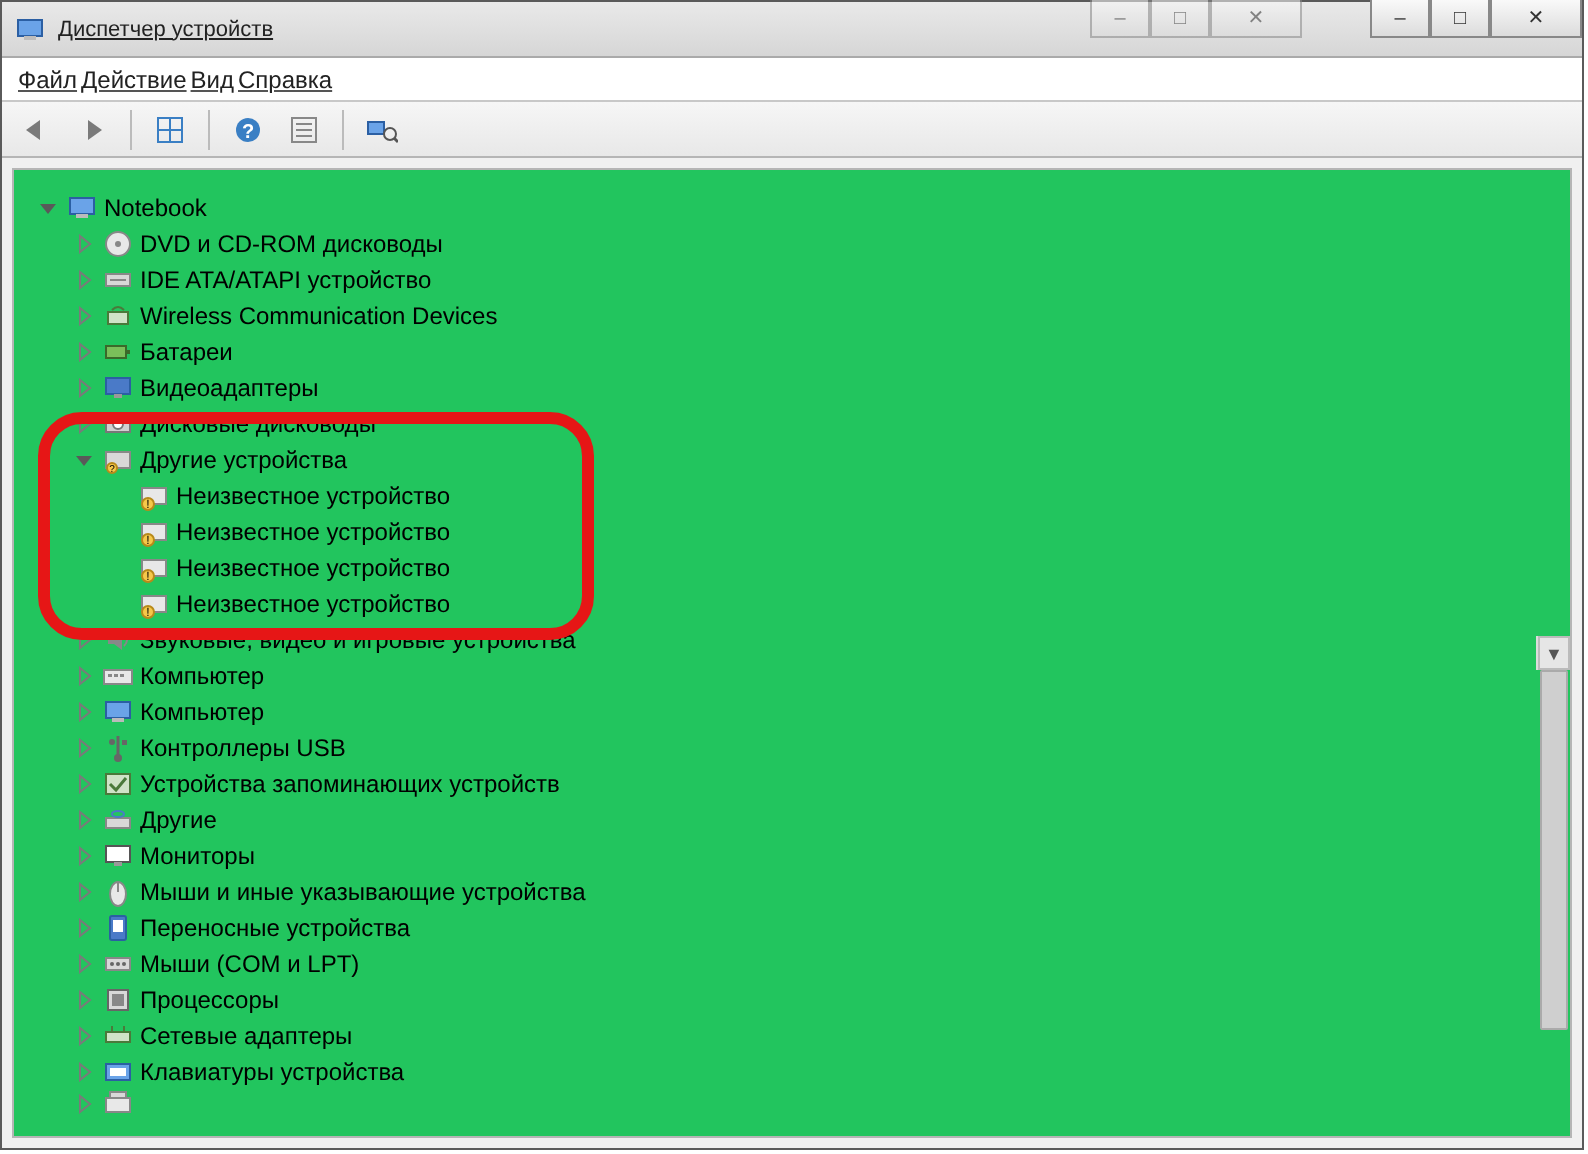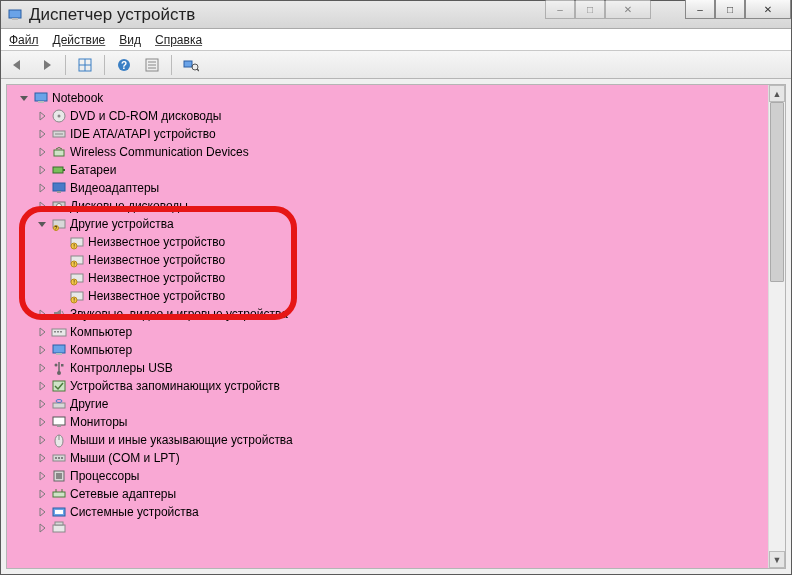--- a/index.html
+++ b/index.html
@@ -28,21 +28,21 @@
     display: flex;
     align-items: center;
     padding: 0 6px;
     position: relative;
   }
   .titlebar .app-icon {
     width: 16px; height: 16px;
     margin-right: 6px;
     display: inline-flex; align-items: center; justify-content: center;
   }
-  .titlebar .title-text { color: #222; font-size: 17px; }
+  .titlebar .title-text { color: #222; font-size: 11px; text-decoration: underline; }
   .window-buttons-top {
     position: absolute;
     top: -1px;
     right: 0;
     display: flex;
   }
   .win-btn {
     width: 30px; height: 19px;
     border: 1px solid #888;
     border-top: none;
@@ -59,21 +59,21 @@
     opacity: 0.55;
   }
   
   .menubar {
     height: 22px;
     background: #fff;
     border-bottom: 1px solid #c8c8c8;
     display: flex;
     align-items: center;
     padding: 0 8px;
-    gap: 14px;
+    gap: 2px;
   }
   .menubar .menu-item {
     text-decoration: underline;
     text-decoration-color: #555;
     color: #222;
     cursor: default;
   }
   
   .toolbar {
     height: 28px;
@@ -87,24 +87,25 @@
   .tb-sep { width:1px; height:20px; background:#bbb; margin:0 2px;}
   .tb-btn {
     width: 22px; height: 22px;
     display:flex; align-items:center; justify-content:center;
     border-radius:2px;
   }
   
   .content {
     position: absolute;
     top: 79px; bottom: 1px; left: 1px; right: 1px;
-    background: #f9a8d4;
+    background: #22c55e;
     border: 1px solid #b5b5b5;
     margin: 4px;
     display: flex;
+    align-items: center;
   }
   .tree {
     flex: 1;
     overflow: hidden;
     padding: 4px 0 4px 2px;
     color: #000;
     position: relative;
   }
   .scrollbar {
     width: 17px;
@@ -535,20 +536,35 @@
         </div>
         <div class="tree-row">
           <span class="indent" style="width:26px"></span>
           <span class="expander">
             <svg width="10" height="10">
               <path d="M3 1 L8 5 L3 9 Z" fill="none" stroke="#7a7a7a"></path>
             </svg>
           </span>
           <span class="node-icon">
             <svg width="16" height="16" viewBox="0 0 16 16">
+              <rect x="4" y="2" width="8" height="12" rx="1" fill="#4a7ac8" stroke="#2b5fa3"></rect>
+              <rect x="5.5" y="4" width="5" height="6" fill="#fff"></rect>
+            </svg>
+          </span>
+          <span class="node-label">Переносные устройства</span>
+        </div>
+        <div class="tree-row">
+          <span class="indent" style="width:26px"></span>
+          <span class="expander">
+            <svg width="10" height="10">
+              <path d="M3 1 L8 5 L3 9 Z" fill="none" stroke="#7a7a7a"></path>
+            </svg>
+          </span>
+          <span class="node-icon">
+            <svg width="16" height="16" viewBox="0 0 16 16">
               <rect x="2" y="5" width="12" height="6" fill="#d8d8d8" stroke="#888"></rect>
               <circle cx="5" cy="8" r="1" fill="#666"></circle>
               <circle cx="8" cy="8" r="1" fill="#666"></circle>
               <circle cx="11" cy="8" r="1" fill="#666"></circle>
             </svg>
           </span>
           <span class="node-label">Мыши (COM и LPT)</span>
         </div>
         <div class="tree-row">
           <span class="indent" style="width:26px"></span>
@@ -587,21 +603,21 @@
             <svg width="10" height="10">
               <path d="M3 1 L8 5 L3 9 Z" fill="none" stroke="#7a7a7a"></path>
             </svg>
           </span>
           <span class="node-icon">
             <svg width="16" height="16" viewBox="0 0 16 16">
               <rect x="2" y="4" width="12" height="8" fill="#6aa3e8" stroke="#2b5fa3"></rect>
               <rect x="4" y="6" width="8" height="4" fill="#fff"></rect>
             </svg>
           </span>
-          <span class="node-label">Системные устройства</span>
+          <span class="node-label">Клавиатуры устройства</span>
         </div>
         <div class="tree-row" style="height: 14px; overflow: hidden;">
           <span class="indent" style="width:26px"></span>
           <span class="expander">
             <svg width="10" height="10">
               <path d="M3 1 L8 5 L3 9 Z" fill="none" stroke="#7a7a7a"></path>
             </svg>
           </span>
           <span class="node-icon">
             <svg width="16" height="16" viewBox="0 0 16 16">

